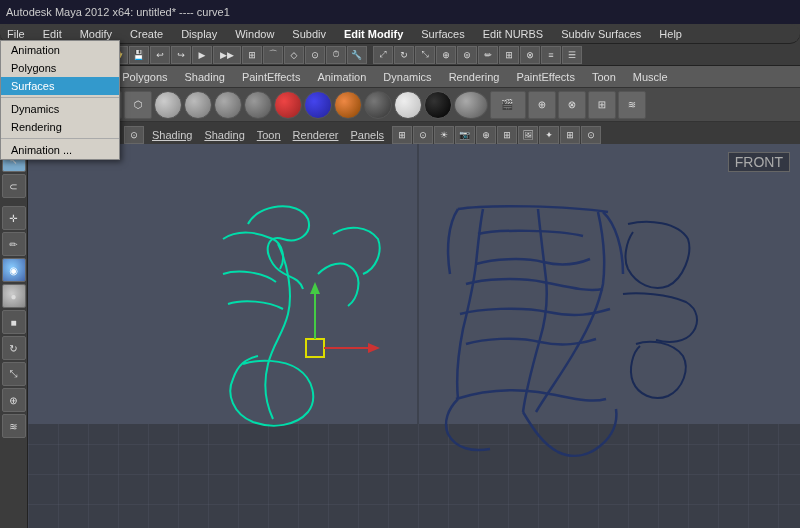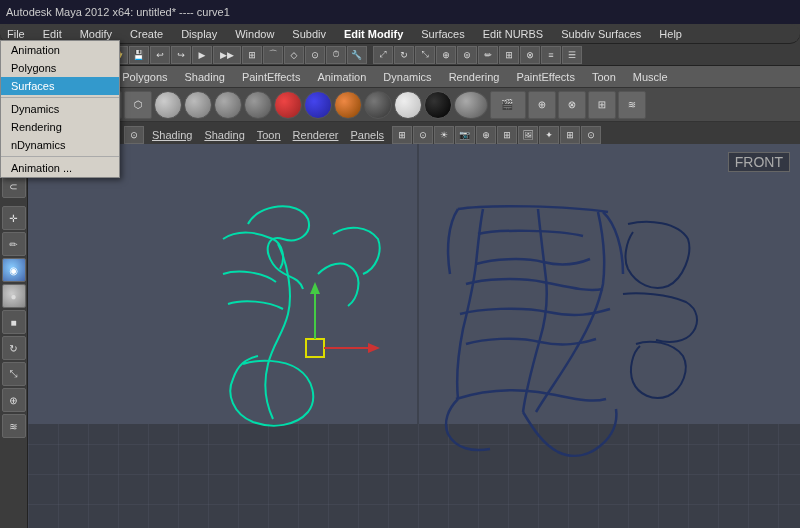--- a/index.html
+++ b/index.html
@@ -427,16 +427,15 @@
   </svg>
 </div>
 
 <div id="dropdown-overlay">
   <div class="dropdown-item">Animation</div>
   <div class="dropdown-item">Polygons</div>
   <div class="dropdown-item selected">Surfaces</div>
   <div class="dropdown-separator"></div>
   <div class="dropdown-item">Dynamics</div>
   <div class="dropdown-item">Rendering</div>
-  <div class="dropdown-item">nDynamics</div>
   <div class="dropdown-separator"></div>
   <div class="dropdown-item">Animation ...</div>
 </div>
 
 </body></html>

